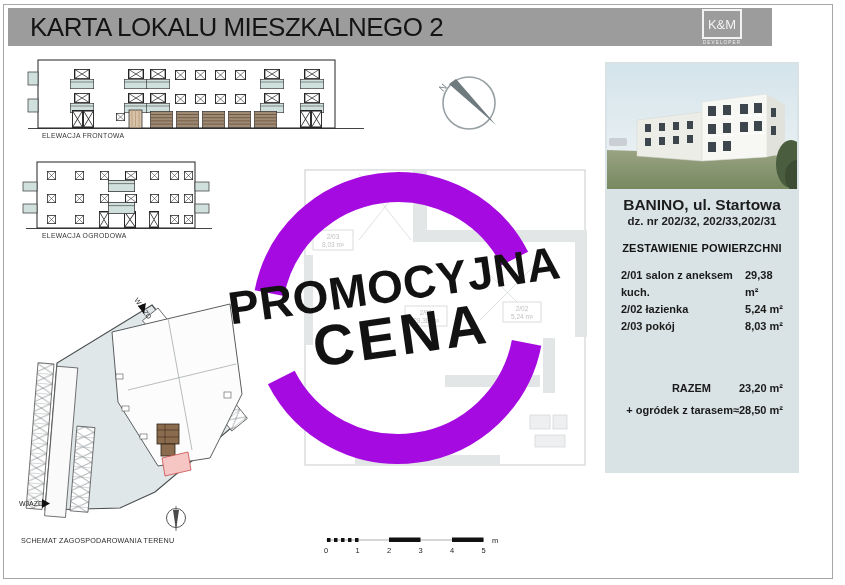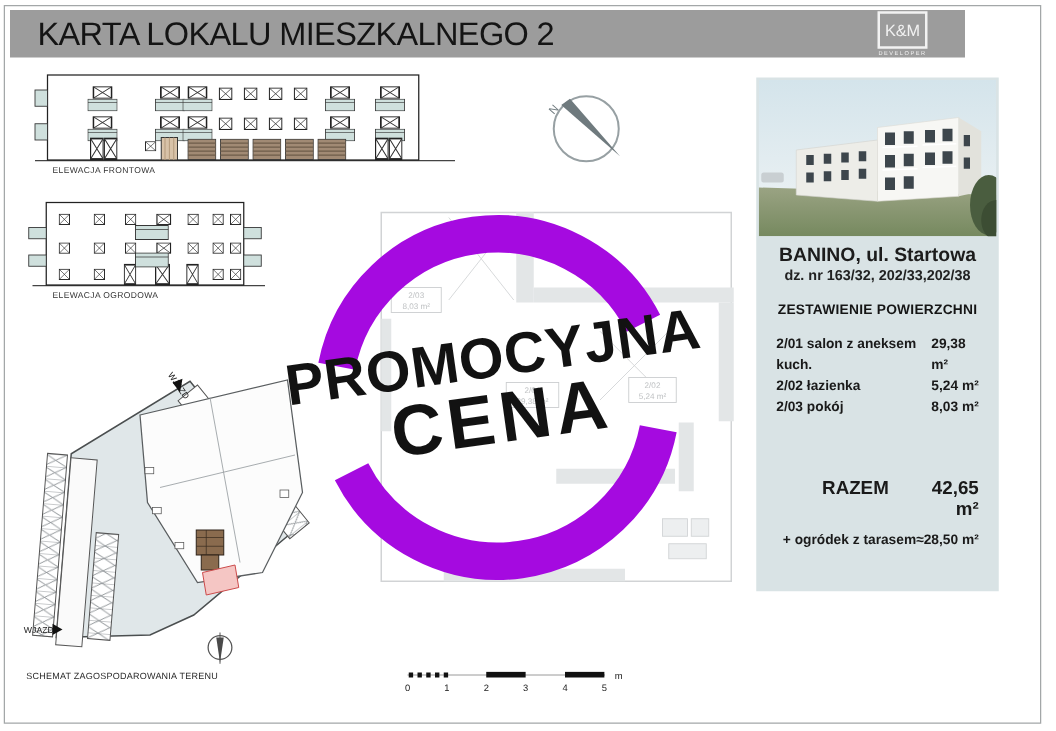--- a/index.html
+++ b/index.html
@@ -24,21 +24,21 @@
         background:var(--panel_bg,#d9e3e5);font-weight:bold;}
   .panel .photo{display:block;margin:2px auto 0 auto;}
   .loc{margin-top:7px;text-align:center;font-size:15.5px;color:#1c1c1c;}
   .plots{margin-top:1px;text-align:center;font-size:11.5px;color:#222;}
   .tbl-title{margin-top:14px;text-align:center;font-size:11px;line-height:1.45;
         color:#151515;letter-spacing:0.2px;}
   .rows{margin-top:10px;padding:0 16px;}
   .row{display:flex;justify-content:space-between;font-size:11px;color:#1a1a1a;
         line-height:1.55;}
   .total{margin-top:47px;padding:0 16px;display:flex;justify-content:flex-end;
-        font-size:15px;color:#1a1a1a;}
+        font-size:11px;color:#1a1a1a;}
   .total .tv{width:58px;text-align:right;}
   .total .tl{margin-right:14px;}
   .garden{margin-top:10px;padding:0 16px;display:flex;justify-content:flex-end;
         font-size:11px;color:#1a1a1a;}
   
   .ring{position:absolute;left:248px;top:168px;}
   .ring circle{stroke:var(--stamp_purple,#a50ae0);}
   .stamp-text{position:absolute;left:190px;top:260px;width:416px;
         transform:rotate(-8deg);text-align:center;color:#121212;}
   .stamp-l1{font-size:46px;font-weight:bold;letter-spacing:0.5px;line-height:1.1;}
@@ -332,41 +332,41 @@
         <line x1="99" y1="54" x2="127" y2="53"></line>
           <line x1="99" y1="72" x2="127" y2="71"></line>
         <line x1="131" y1="52" x2="158" y2="51"></line>
           <line x1="131" y1="70" x2="158" y2="69"></line>
       </g>
       <ellipse cx="184" cy="100" rx="15" ry="24" fill="#4a5d3f"></ellipse>
       <ellipse cx="190" cy="112" rx="12" ry="16" fill="#3c4d33"></ellipse>
       <rect x="2" y="74" width="18" height="8" rx="2" fill="#c9cfd2"></rect>
     </svg>
     <div class="loc">BANINO, ul. Startowa</div>
-    <div class="plots">dz. nr 163/32, 202/33,202/38</div>
+    <div class="plots">dz. nr 202/32, 202/33,202/31</div>
     <div class="tbl-title">
       <div>ZESTAWIENIE POWIERZCHNI</div>
     </div>
     <div class="rows">
       <div class="row">
         <span>2/01 salon z aneksem kuch.</span>
         <span>29,38 m²</span>
       </div>
       <div class="row">
         <span>2/02 łazienka</span>
         <span>5,24 m²</span>
       </div>
       <div class="row">
         <span>2/03 pokój</span>
         <span>8,03 m²</span>
       </div>
     </div>
     <div class="total">
       <span class="tl">RAZEM</span>
-      <span class="tv">42,65 m²</span>
+      <span class="tv">23,20 m²</span>
     </div>
     <div class="garden">
       <span>+ ogródek z tarasem</span>
       <span>≈28,50 m²</span>
     </div>
   </div>
 
   <svg class="ring" width="300" height="300" viewBox="0 0 300 300">
     <circle cx="150" cy="150" r="131" fill="none" stroke-width="30" pathLength="360" stroke-dasharray="142 38" stroke-dashoffset="341" transform="rotate(-8 150 150)"></circle>
   </svg>

